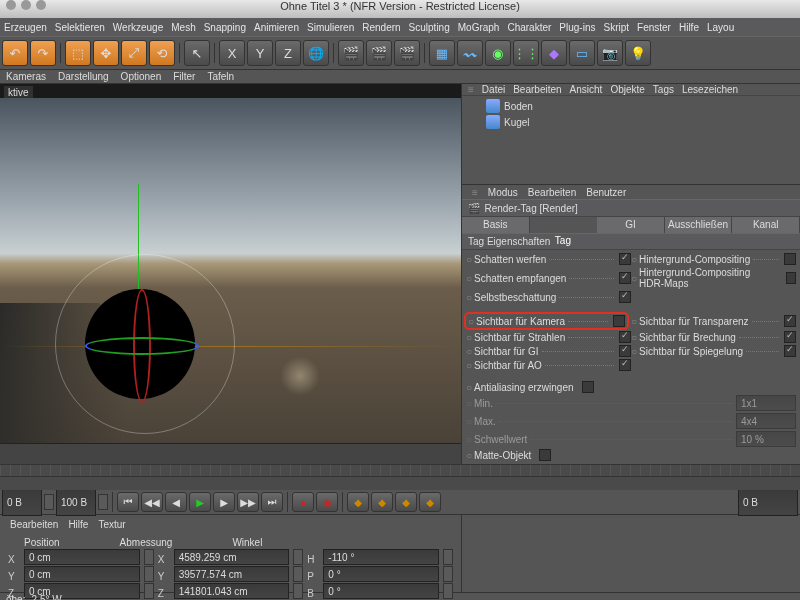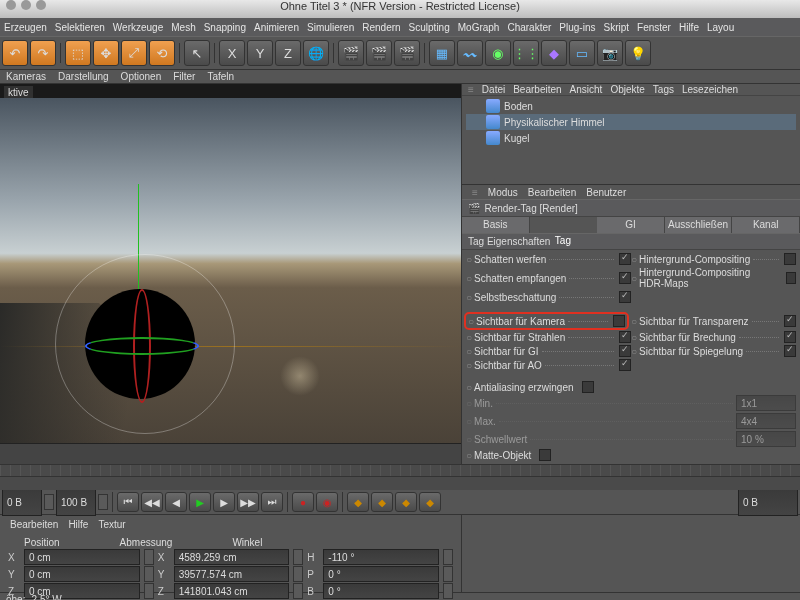--- a/index.html
+++ b/index.html
@@ -49,21 +49,21 @@
 .ruler { height:12px; background:linear-gradient(to right,#555 0,#555 1px,#4a4a4a 1px,#4a4a4a 10px); background-size:10px 100%; border-bottom:1px solid #333; }
 .playbar { height:24px; background:#555; display:flex; align-items:center; padding:2px; gap:2px; }
 .pbtn { width:22px; height:20px; background:linear-gradient(#6a6a6a,#4a4a4a); border:1px solid #333; border-radius:3px; display:flex; align-items:center; justify-content:center; font-size:10px; }
 .pbtn.play { color:#2c2; }
 .pbtn.rec { color:#c22; }
 .numfield { height:28px; background:linear-gradient(#3a3a3a,#444); border:1px solid #222; padding:0 4px; display:flex; align-items:center; font-size:10px; min-width:40px; }
 .botpanel { height:78px; background:#555; border-top:1px solid #333; display:flex; }
 .botleft { width:461px; padding:2px 4px; }
 .bl-tabs { display:flex; gap:10px; padding:2px 6px; font-size:10px; }
 .coord { padding:4px; }
-.coordrow { display:flex; gap:4px; margin:1px 0; align-items:center; }
+.coordrow { display:flex; gap:4px; margin:1px 0; align-items:flex-end; }
 .clbl { width:12px; font-size:10px; color:#ccc; }
 .cfield { flex:1; height:16px; background:linear-gradient(#3a3a3a,#444); border:1px solid #222; padding:0 4px; font-size:10px; display:flex; align-items:center; }
 .spin { width:10px; height:16px; background:#5a5a5a; border:1px solid #333; }
 .botright { flex:1; padding:2px 4px; border-left:1px solid #333; }
 .status { height:14px; background:#555; border-top:1px solid #333; padding:0 6px; font-size:10px; display:flex; align-items:center; }
 .sep { width:1px; height:20px; background:#333; margin:0 2px; }
 .bullet { color:#888; margin-right:2px; }
 .flare { position:absolute; top:258px; left:280px; width:40px; height:40px; border-radius:50%; background:radial-gradient(rgba(255,240,200,.35),transparent 70%); }
 </style>
 </head>
@@ -158,24 +158,20 @@
         <span>Ansicht</span>
         <span>Objekte</span>
         <span>Tags</span>
         <span>Lesezeichen</span>
       </div>
     <div class="objlist" id="objlist">
         <div class="objrow">
           <div class="objicon"></div>
           <span>Boden</span>
         </div>
-        <div class="objrow sel">
-          <div class="objicon"></div>
-          <span>Physikalischer Himmel</span>
-        </div>
         <div class="objrow">
           <div class="objicon"></div>
           <span>Kugel</span>
         </div>
       </div>
 
     <div class="attributes">
       <div class="at-menu" id="atmenu">
         <span style="color:#888">≡</span>
       <span>Modus</span>

